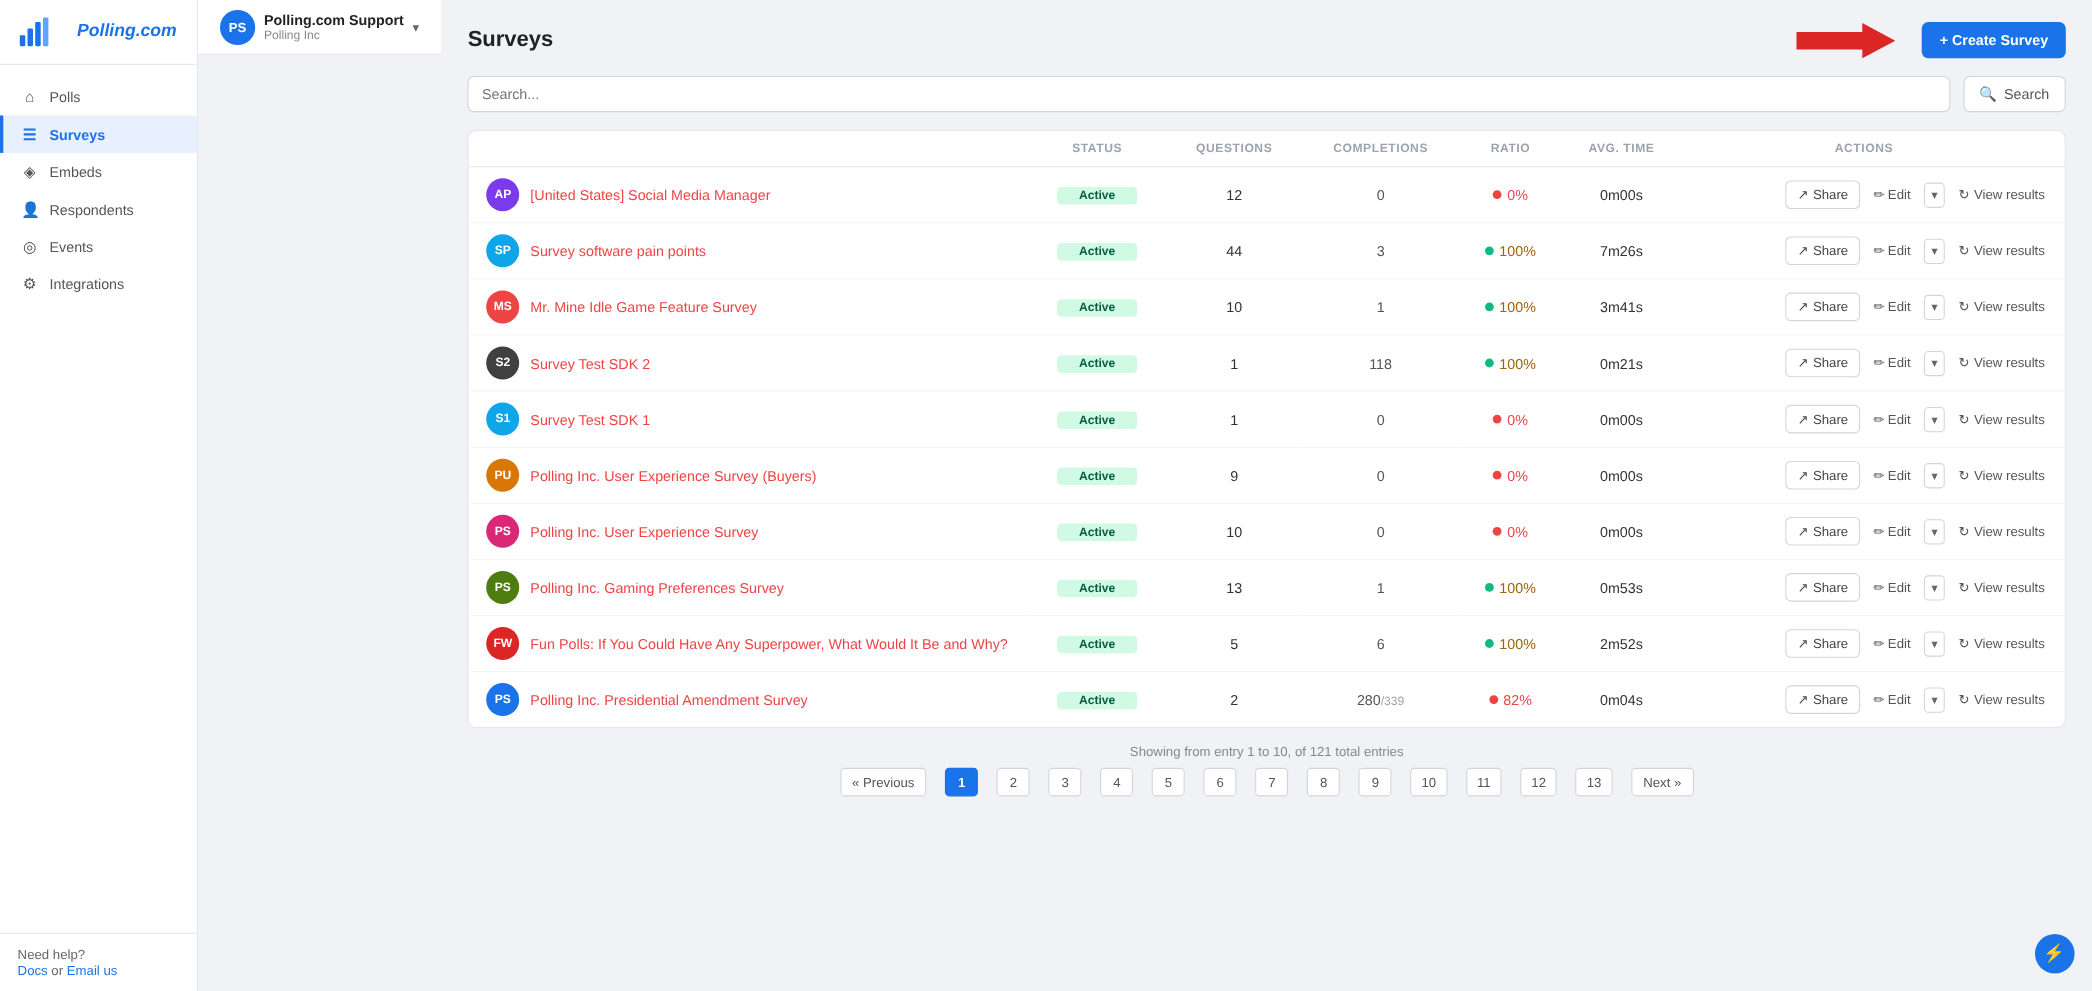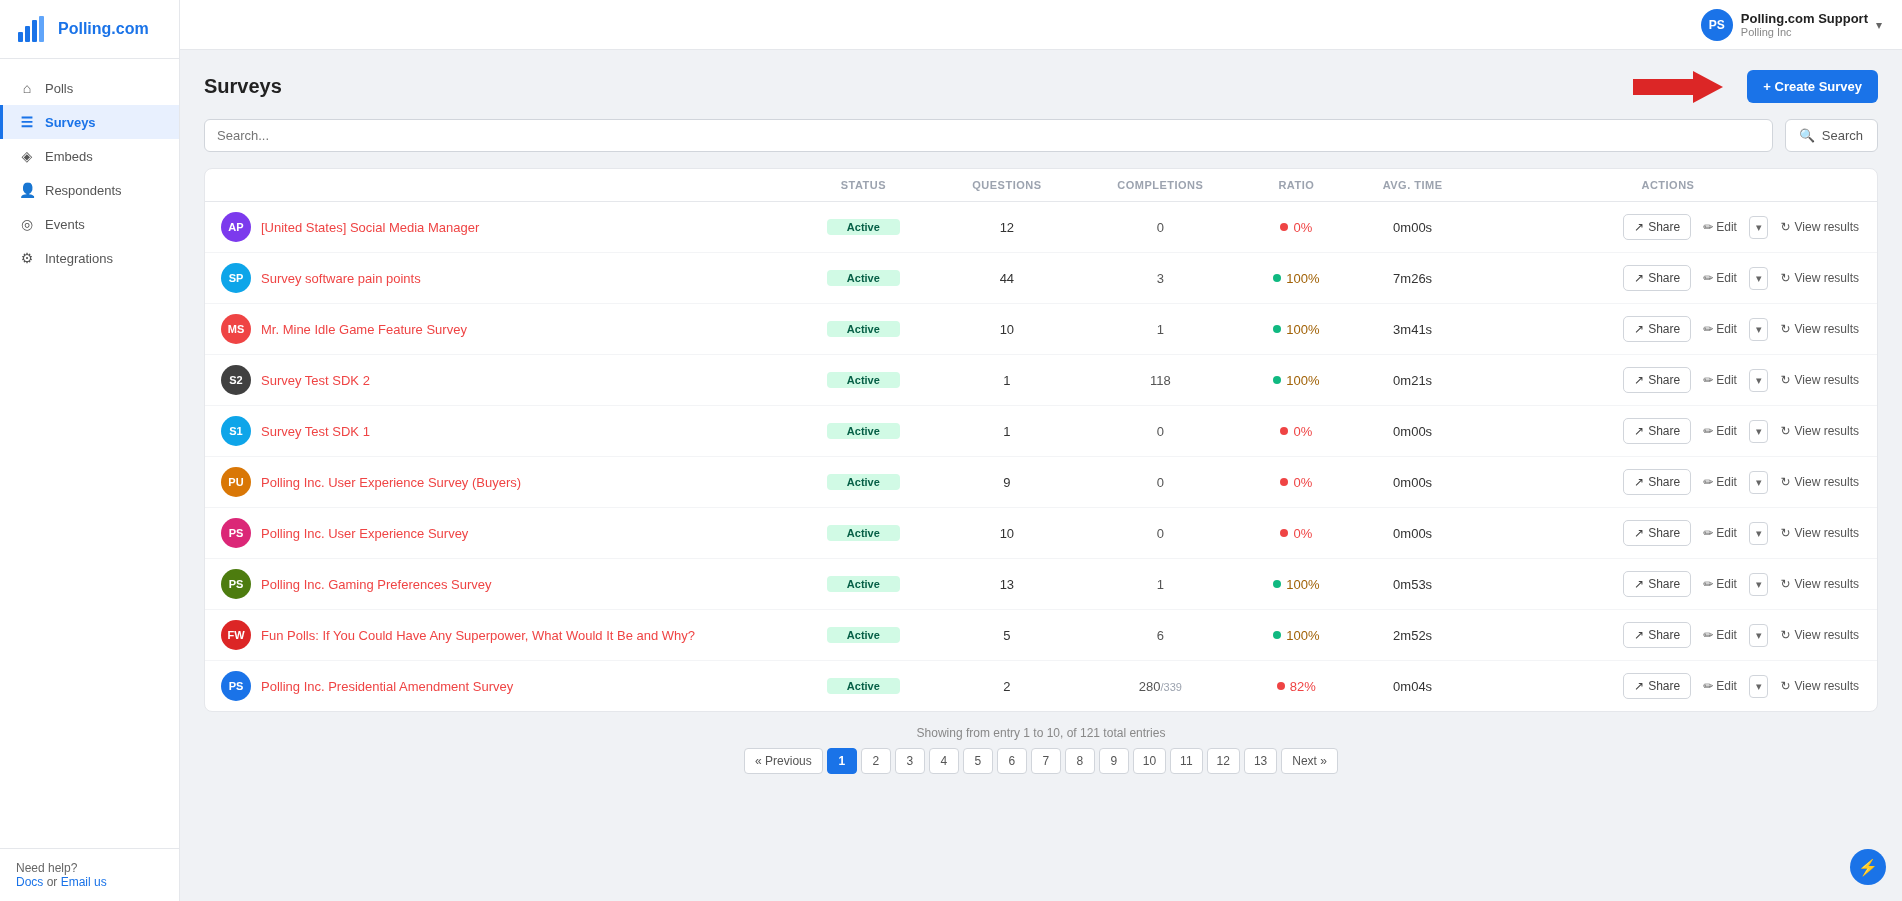--- a/index.html
+++ b/index.html
@@ -13,21 +13,22 @@
       border-right: 1px solid #e5e7eb;
       display: flex;
       flex-direction: column;
       height: 100vh;
     }
     #logo-area {
       padding: 14px 16px;
       border-bottom: 1px solid #e5e7eb;
       display: flex;
       align-items: center;
-      gap: 12px;
+      gap: 24px;
+      font-style: italic;
     }
     #logo-icon {
       width: 30px;
       height: 30px;
     }
     #logo-text {
       font-size: 16px;
       font-weight: 700;
       color: #1a73e8;
     }
@@ -52,21 +53,21 @@
       border-top: 1px solid #e5e7eb;
       font-size: 12px;
       color: #666;
     }
     #sidebar-footer a { color: #1a73e8; text-decoration: none; }
 
     
     #main {
       flex: 1;
       display: flex;
-      flex-direction: column;
+      flex-direction: row;
       overflow: hidden;
     }
     
     #topbar {
       background: #fff;
       border-bottom: 1px solid #e5e7eb;
       display: flex;
       align-items: center;
       justify-content: flex-end;
       padding: 8px 20px;
@@ -311,21 +312,21 @@
       align-items: center;
       gap: 8px;
     }
     #pagination-info {
       font-size: 12px;
       color: #888;
     }
     #pagination-controls {
       display: flex;
       align-items: flex-end;
-      gap: 4px;
+      gap: 17px;
     }
     .page-btn {
       border: 1px solid #d1d5db;
       background: #fff;
       padding: 5px 9px;
       border-radius: 4px;
       cursor: pointer;
       font-size: 12px;
       color: #555;
       min-width: 30px;

